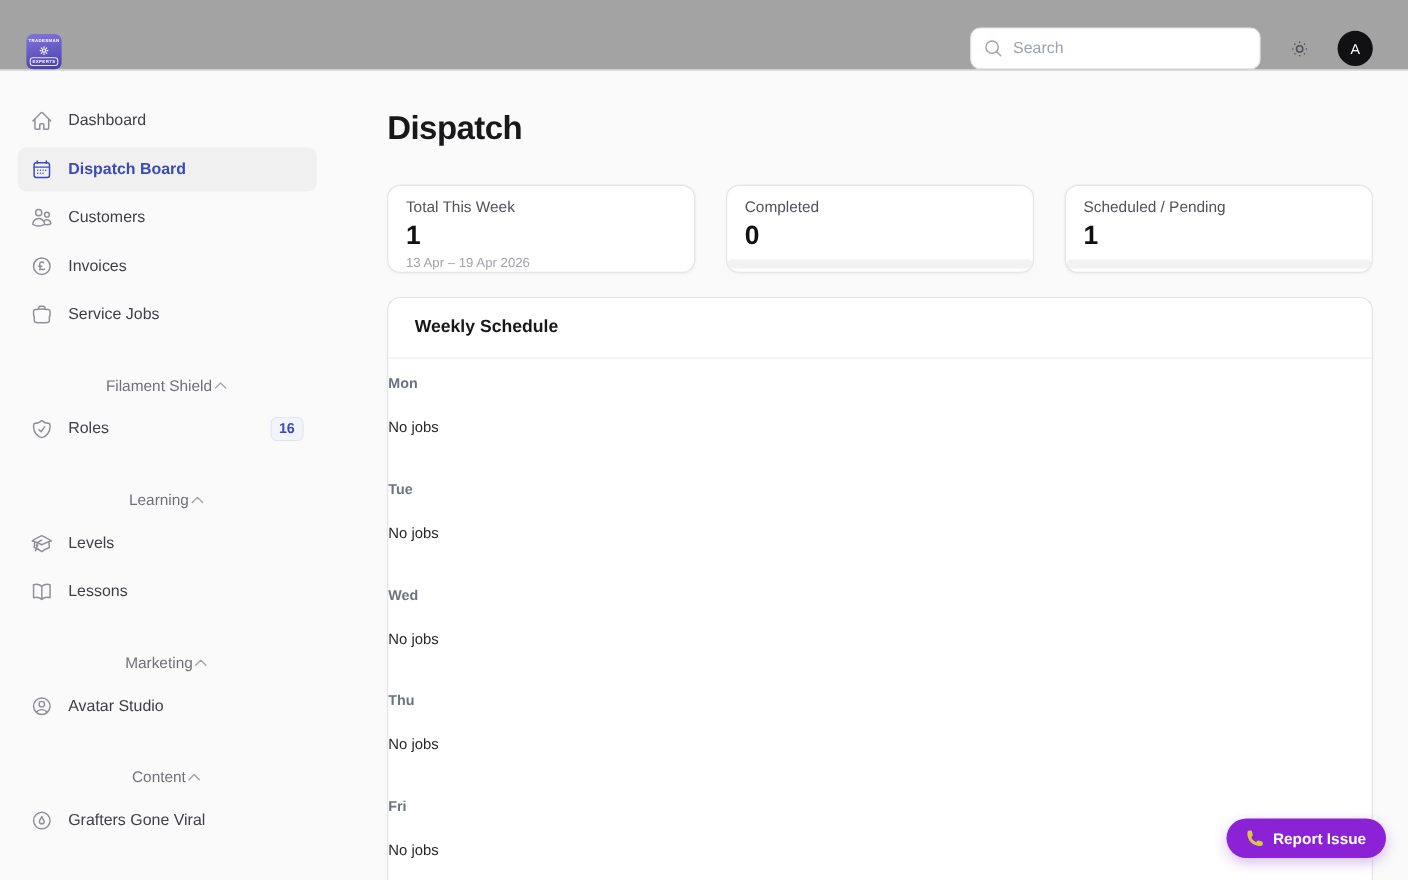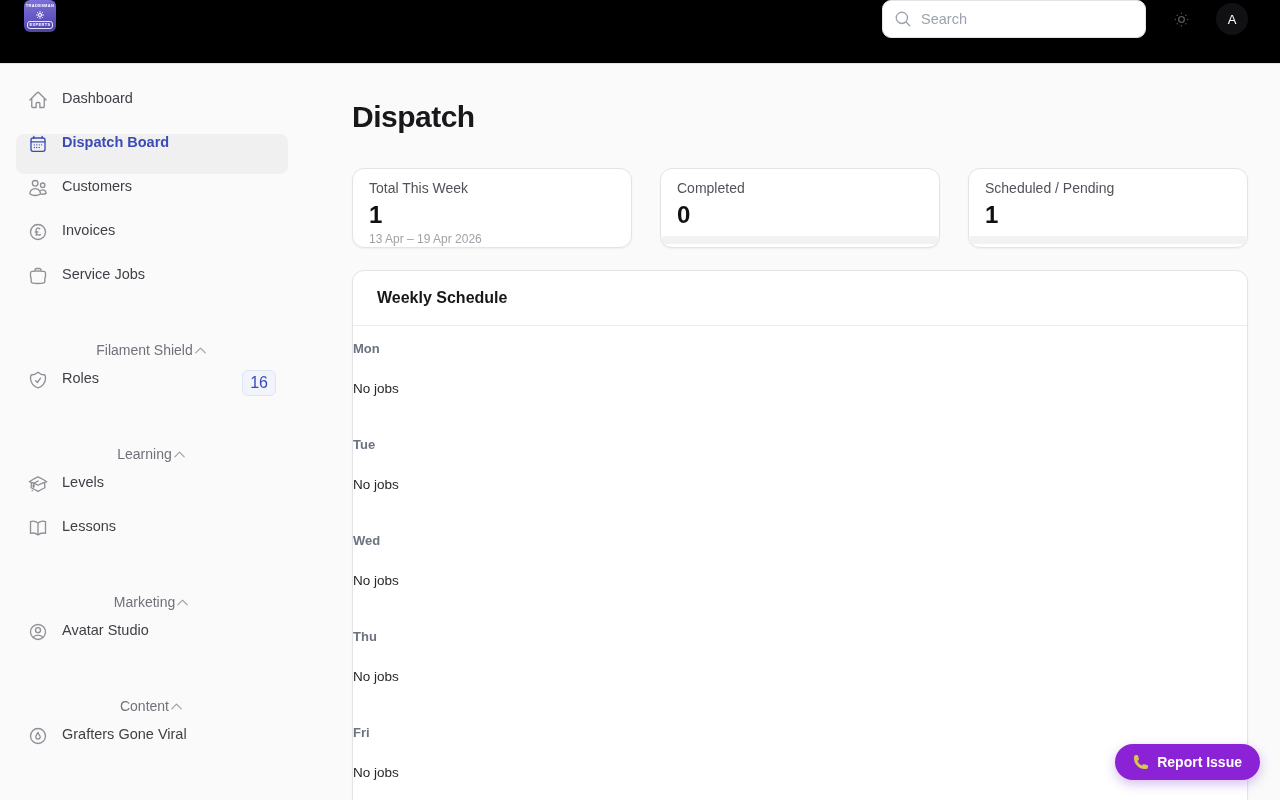--- a/index.html
+++ b/index.html
@@ -12,47 +12,47 @@
     --avatar-bg:#111113;
     --icon-gray:#8f8f98;
     --logo-from:#8173e0;
     --logo-to:#4a3fa5;
   }
   *{box-sizing:border-box}
   html,body{margin:0;padding:0}
   body{width:1280px;height:800px;overflow:hidden;background:var(--page-bg);font-family:"Liberation Sans",sans-serif;-webkit-font-smoothing:antialiased}
 
   
-  .topbar{height:64px;background:#000000;border-bottom:1px solid var(--card-border);display:flex;align-items:flex-start;padding:0 32px 0 24px}
+  .topbar{height:64px;background:#a3a3a3;border-bottom:1px solid var(--card-border);display:flex;align-items:flex-end;padding:0 32px 0 24px}
   .logo{width:32px;height:32px;border-radius:6px;background:linear-gradient(170deg,var(--logo-from),var(--logo-to));display:flex;flex-direction:column;align-items:center;justify-content:center;color:#fff;cursor:pointer;flex-shrink:0}
   .logo-line{font-size:4px;font-weight:700;letter-spacing:.3px;line-height:1.4;white-space:nowrap}
   .logo-gear{display:flex;margin:1px 0}
   .logo-gear svg{width:10px;height:10px}
   .logo-experts{border:.5px solid rgba(255,255,255,.85);border-radius:3px;padding:0 2px}
   .topbar-right{margin-left:auto;display:flex;align-items:center;gap:18px}
   .searchbox{position:relative}
   .searchbox input{width:264px;height:38px;border:1px solid var(--card-border);border-radius:9px;padding:0 12px 0 38px;font-size:14.5px;color:#18181b;background:#fff;outline:none;font-family:inherit}
   .searchbox input::placeholder{color:#9ca3af}
   .search-icon{position:absolute;left:12px;top:50%;transform:translateY(-50%);width:18px;height:18px;color:#9ca3af;display:flex}
   .search-icon svg{width:18px;height:18px}
   .icon-btn{width:34px;height:34px;display:flex;align-items:center;justify-content:center;background:none;border:none;color:#52525b;cursor:pointer;padding:0}
   .icon-btn svg{width:19px;height:19px}
   .avatar{width:32px;height:32px;border-radius:50%;background:var(--avatar-bg);color:#fff;font-size:13px;font-weight:500;display:flex;align-items:center;justify-content:center;cursor:pointer}
 
   
   .shell{display:flex;height:736px}
   .sidebar{width:304px;flex-shrink:0;padding:26px 16px;overflow:hidden}
-  .nav-item{display:flex;align-items:flex-start;gap:14px;height:40px;padding:0 12px;border-radius:8px;margin-bottom:4px;cursor:pointer}
+  .nav-item{display:flex;align-items:center;gap:14px;height:40px;padding:0 12px;border-radius:8px;margin-bottom:4px;cursor:pointer}
   .nav-item.active{background:#f0f0f1}
   .nav-icon{width:20px;height:20px;color:var(--icon-gray);display:flex;flex-shrink:0}
   .nav-icon svg{width:20px;height:20px}
   .nav-label{font-size:14.5px;font-weight:500;color:#3f3f46}
   .nav-item.active .nav-icon{color:var(--accent)}
   .nav-item.active .nav-label{color:var(--accent);font-weight:700}
-  .nav-badge{margin-left:auto;font-size:16px;font-weight:400;color:var(--accent);background:var(--accent-soft-bg);border:1px solid var(--accent-soft-border);border-radius:6px;padding:2px 7px;line-height:1.25}
+  .nav-badge{margin-left:auto;font-size:13px;font-weight:700;color:var(--accent);background:var(--accent-soft-bg);border:1px solid var(--accent-soft-border);border-radius:6px;padding:2px 7px;line-height:1.25}
   .nav-section{margin-top:36px}
   .nav-section-head{display:flex;align-items:center;justify-content:center;padding:0 8px;margin-bottom:12px;cursor:pointer}
   .nav-section-label{font-size:14px;font-weight:500;color:#71717a}
   .chevron{width:15px;height:15px;color:#a1a1aa;display:flex}
   .chevron svg{width:15px;height:15px}
 
   
   .main{flex:1;padding:36px 32px 0 48px;overflow:hidden}
   .page-title{font-size:30px;font-weight:800;color:#18181b;letter-spacing:-.5px;margin:0 0 34px}
   .stats{display:grid;grid-template-columns:repeat(3,1fr);gap:28px}

